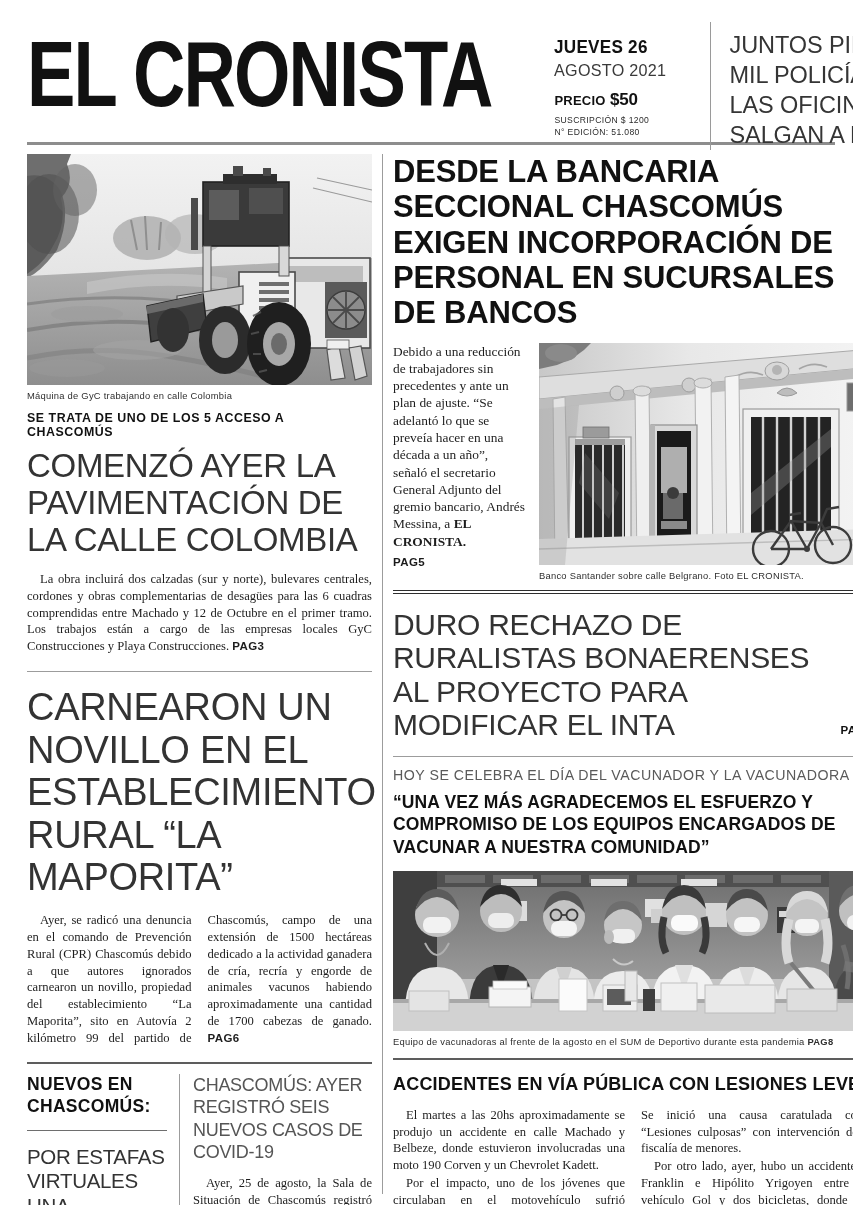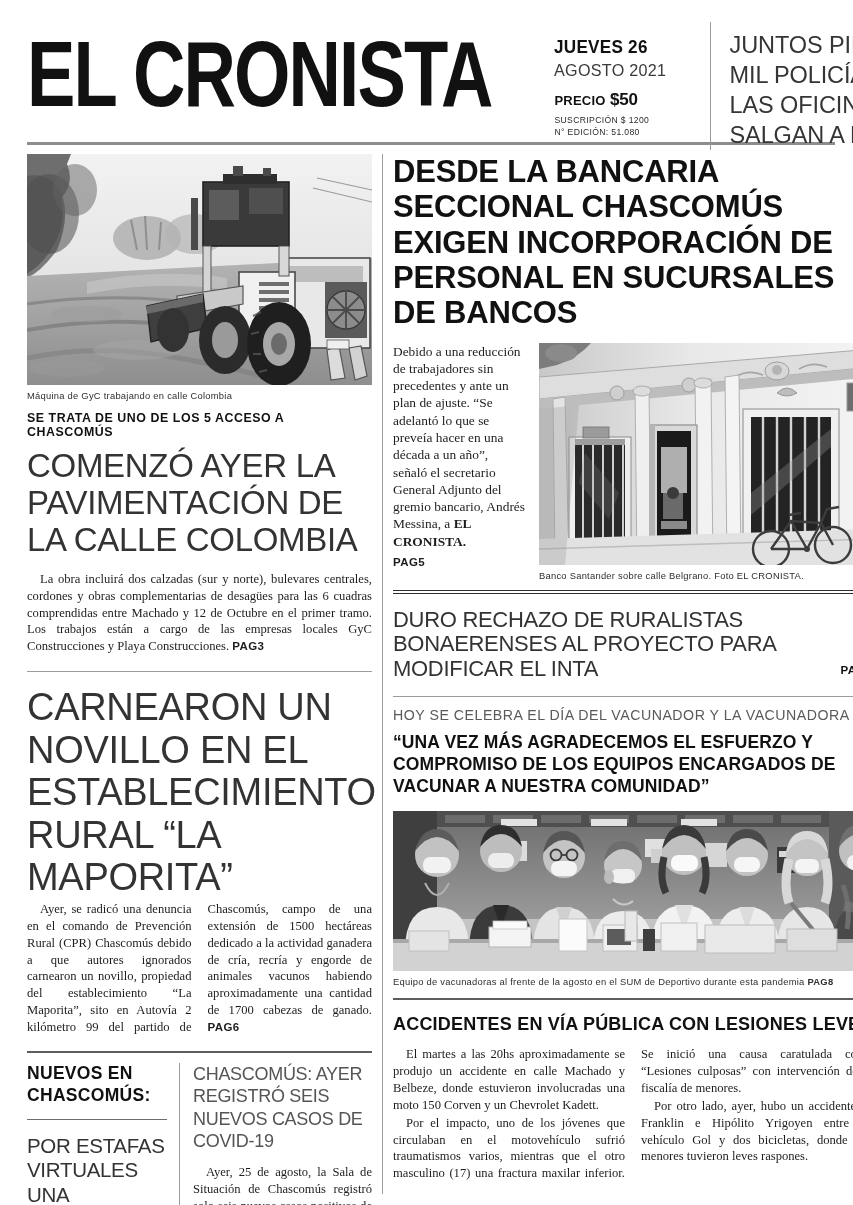--- a/index.html
+++ b/index.html
@@ -137,21 +137,21 @@
     margin: 7px 0 9px 0;
   }
   .head-light {
     font-weight: 300;
     color: #333;
     letter-spacing: -0.3px;
     line-height: 1.12;
   }
   .h-lead   { font-size: 33px; }
   .h-second { font-size: 38px; }
-  .h-inta   { font-size: 22px; }
+  .h-inta   { font-size: 30px; }
   .h-small  { font-size: 20.5px; line-height: 1.2; }
   .h-covid  { font-size: 18px;  line-height: 1.24; color: #555; }
 
   .head-black {
     font-weight: 700;
     color: #111;
     letter-spacing: -0.2px;
     line-height: 1.14;
   }
   .h-main { font-size: 31px; }
@@ -350,21 +350,21 @@
       <div class="head-light h-lead">COMENZÓ AYER LA PAVIMENTACIÓN DE LA CALLE COLOMBIA</div>
 
       <div class="body-serif" style="margin-top:12px">
         <p><span>La obra incluirá dos calzadas (sur y norte), bulevares centrales, cordones y obras complementarias de desagües para las 6 cuadras comprendidas entre Machado y 12 de Octubre en el primer tramo. Los trabajos están a cargo de las empresas locales GyC Construcciones y Playa Construcciones.</span>
           <span class="pag">PAG3</span></p>
       </div>
 
       <div class="hr-thin" style="margin:16px 0 14px 0"></div>
 
       <div class="head-light h-second">CARNEARON UN NOVILLO EN EL ESTABLECIMIENTO RURAL “LA MAPORITA”</div>
-      <div class="body-serif cols2" style="margin-top:2px">
+      <div class="body-serif cols2" style="margin-top:13px">
         <p><span>Ayer, se radicó una denuncia en el comando de Prevención Rural (CPR) Chascomús debido a que autores ignorados carnearon un novillo, propiedad del establecimiento “La Maporita”, sito en Autovía 2 kilómetro 99 del partido de Chascomús, campo de una extensión de 1500 hectáreas dedicado a la actividad ganadera de cría, recría y engorde de animales vacunos habiendo aproximadamente una cantidad de 1700 cabezas de ganado.</span>
           <span class="pag">PAG6</span></p>
       </div>
 
       <div class="hr-mid" style="margin:15px 0 0 0"></div>
 
       <div class="bl-row">
         <div class="bl-a">
           <div class="head-black h-alerta">NUEVOS EN CHASCOMÚS:</div>
           <div class="alerta-rule"></div>
@@ -639,20 +639,20 @@
       </div>
       <div class="caption">
         <span>Equipo de vacunadoras al frente de la agosto en el SUM de Deportivo durante esta pandemia</span>
         <b>PAG8</b>
       </div>
 
       <div class="hr-mid" style="margin:8px 0 14px 0"></div>
 
       <div class="head-black h-acc">ACCIDENTES EN VÍA PÚBLICA CON LESIONES LEVES</div>
       <div class="body-serif cols2" style="margin-top:12px">
-        <p>El martes a las 20hs aproximadamente se produjo un accidente en calle Machado y Belbeze, donde estuvieron involucradas una moto 150 Corven y un Chevrolet Kadett.</p>
+        <p>El martes a las 20hs aproximadamente se produjo un accidente en calle Machado y Belbeze, donde estuvieron involucradas una moto 190 Corven y un Chevrolet Kadett.</p>
         <p>Por el impacto, uno de los jóvenes que circulaban en el motovehículo sufrió traumatismos varios, mientras que el otro masculino (17) una fractura maxilar inferior. Se inició una causa caratulada como “Lesiones culposas” con intervención de la fiscalía de menores.</p>
         <p>Por otro lado, ayer, hubo un accidente en Franklin e Hipólito Yrigoyen entre un vehículo Gol y dos bicicletas, donde dos menores tuvieron leves raspones.</p>
       </div>
 
     </div>
   </div>
 </div>
 
 </body></html>

